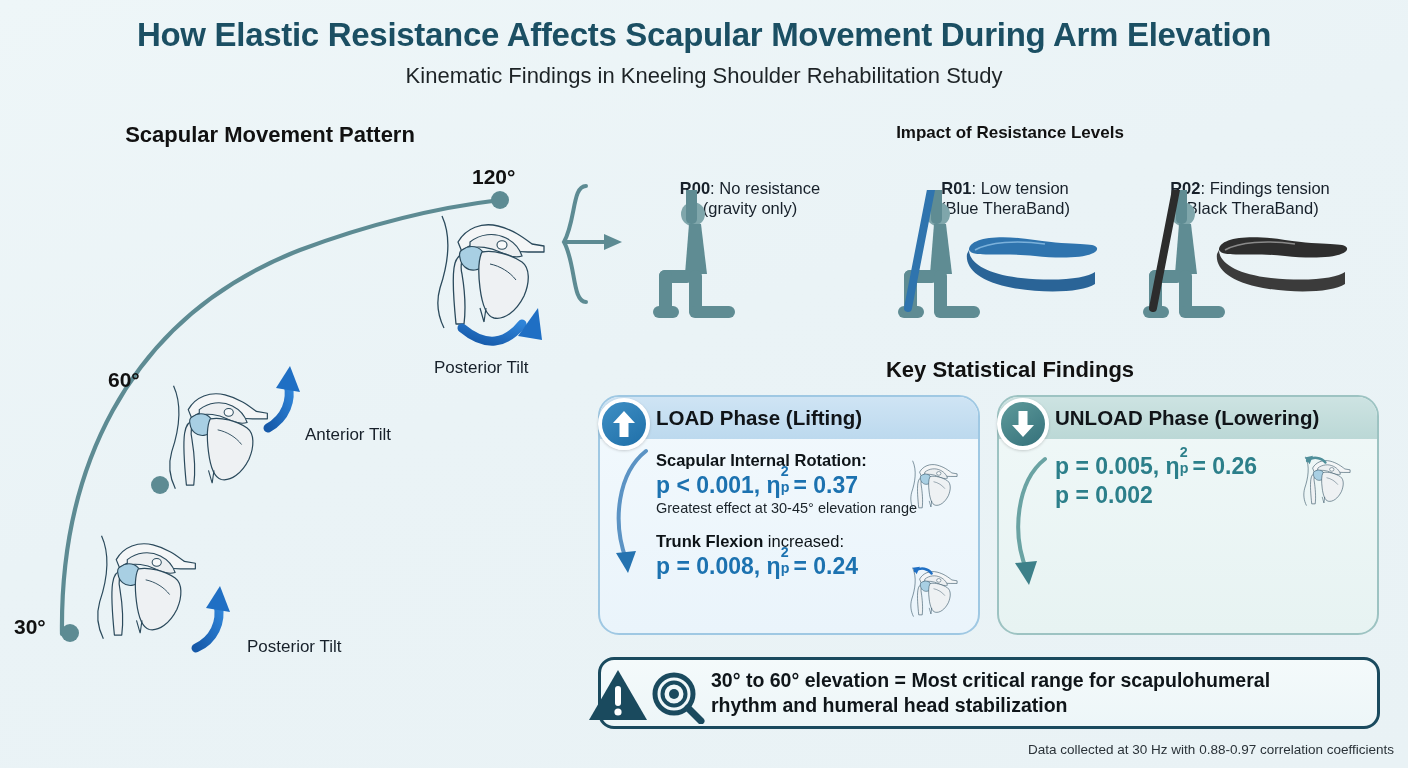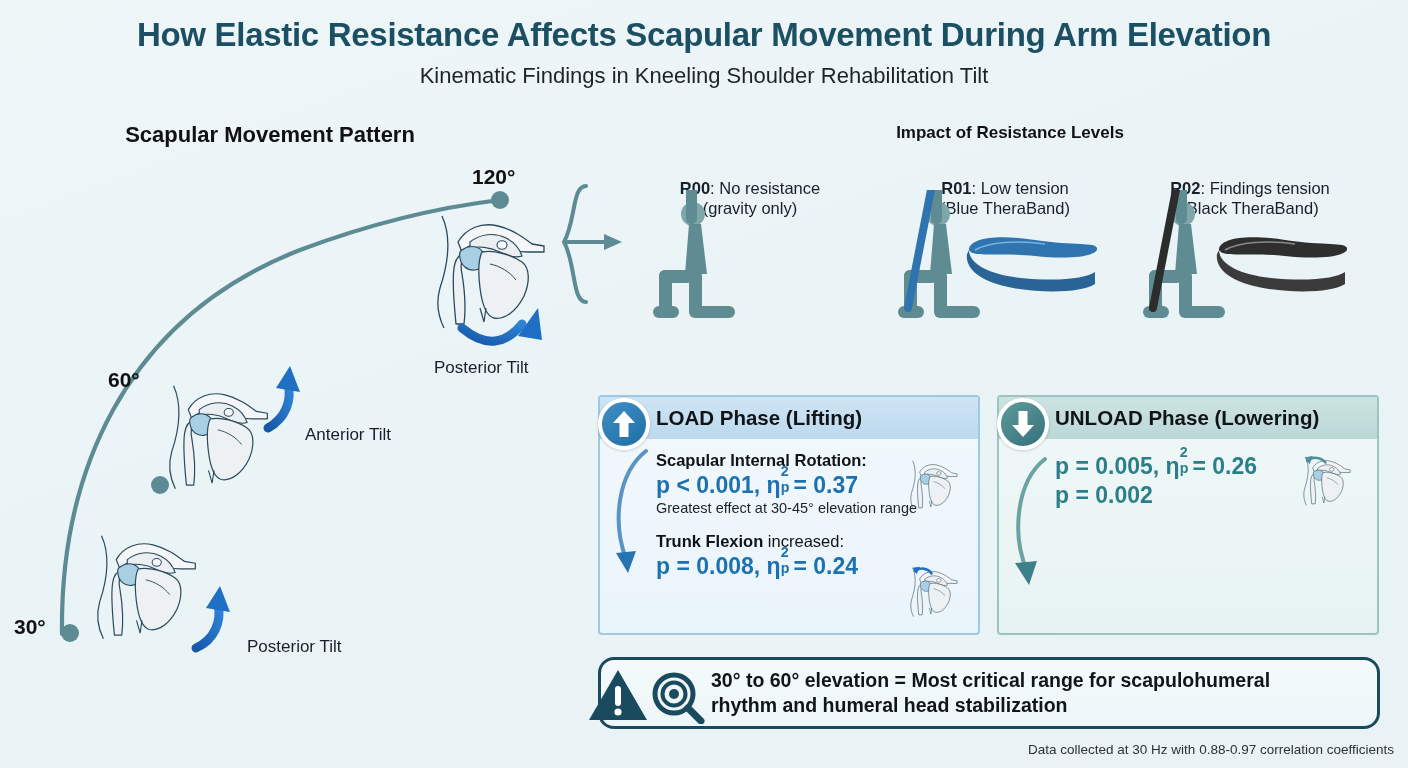--- a/index.html
+++ b/index.html
@@ -41,21 +41,21 @@
 
   
   .res-col{ position:absolute; top:178px; }
   .res-lab{ font-size:16.5px; color:#17202a; text-align:center; line-height:1.24; white-space:nowrap; }
   .res-lab b{ font-weight:bold; }
   #rc0{ left:600px; width:300px; }
   #rc1{ left:855px; width:300px; }
   #rc2{ left:1100px; width:300px; }
 
   
-  .statbox{ position:absolute; border-radius:4px; overflow:hidden; }
+  .statbox{ position:absolute; border-radius:21px; overflow:hidden; }
   #box-load{
     left:598px; top:395px; width:382px; height:240px;
     border:2px solid #9fc8e3; background:linear-gradient(180deg,#f2f9fd 0%,#eaf4fb 100%);
   }
   #box-unload{
     left:997px; top:395px; width:382px; height:240px;
     border:2px solid #9dc3c2; background:linear-gradient(180deg,#f0f8f8 0%,#e7f3f2 100%);
   }
   .stat-head{ height:42px; display:flex; align-items:center; padding-left:56px;
     font-size:20.5px; font-weight:bold; color:#101418; }
@@ -89,21 +89,21 @@
   }
   #banner-text{ font-size:19.5px; font-weight:bold; color:#0f1519; line-height:1.26; }
   #footnote{ position:absolute; right:14px; top:742px; font-size:13.5px; color:#2a3238; }
 </style>
 </head>
 <body>
 
 <div id="stage">
 
   <div class="title">How Elastic Resistance Affects Scapular Movement During Arm Elevation</div>
-  <div class="subtitle">Kinematic Findings in Kneeling Shoulder Rehabilitation Tilt</div>
+  <div class="subtitle">Kinematic Findings in Kneeling Shoulder Rehabilitation Study</div>
 
   <div class="sec-h" id="h-left">
     <div>Scapular Movement Pattern</div>
   </div>
 
   <svg id="arcsvg" viewBox="0 0 600 570">
     <defs>
       <linearGradient id="blueArrowG" x1="0" y1="1" x2="1" y2="0">
         <stop offset="0%" stop-color="#1558a8"></stop>
           <stop offset="100%" stop-color="#2f84d8"></stop>
@@ -216,20 +216,21 @@
     <rect x="44" y="80" width="13" height="46" rx="6" fill="#5f8c93"></rect>
     <rect x="44" y="116" width="46" height="12" rx="6" fill="#5f8c93"></rect>
     <path d="M46,-26 L18,118" stroke="#2c2c2c" stroke-width="8" stroke-linecap="round"></path>
   </svg>
   <svg style="position:absolute;left:1205px;top:230px;width:150px;height:70px" viewBox="0 0 150 70">
     <path d="M14,20 C14,8 42,4 80,10 C120,16 140,12 142,18 C144,26 116,30 80,26 C44,22 18,28 14,20 Z" fill="#2e2e2e"></path>
     <path d="M14,20 C14,32 30,44 66,48 C104,52 132,48 140,42 L140,54 C128,62 92,64 58,58 C24,52 10,38 12,24 Z" fill="#3b3b3b"></path>
     <path d="M20,20 C34,12 62,10 90,14" fill="none" stroke="#9a9a9a" stroke-width="1.6" opacity=".85"></path>
   </svg>
 
+  <div class="sec-h" id="h-key">Key Statistical Findings</div>
 
   <div class="statbox" id="box-load">
     <div class="stat-head">LOAD Phase (Lifting)</div>
     <div class="stat-body">
       <div class="s-label">Scapular Internal Rotation:</div>
       <div class="s-val">
         <span>p &lt; 0.001</span><span>, </span><span class="eta">η<span class="sp">2</span><span class="sb">p</span></span><span>&nbsp;&nbsp;= </span><span>0.37</span>
       </div>
       <div class="s-note">Greatest effect at 30-45° elevation range</div>
 

